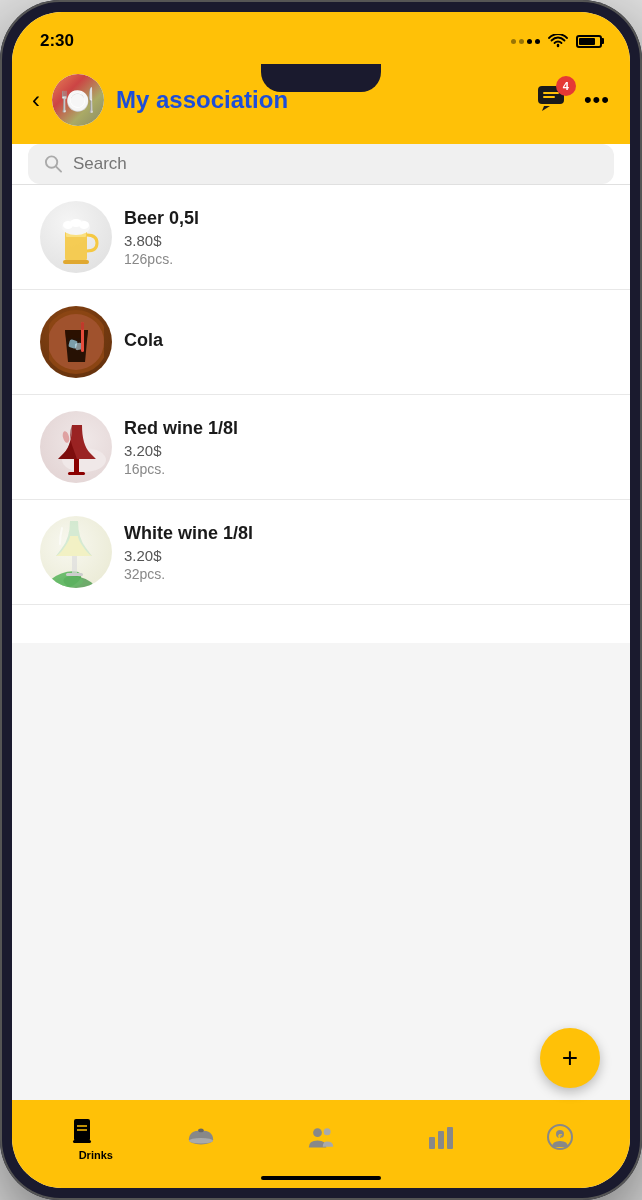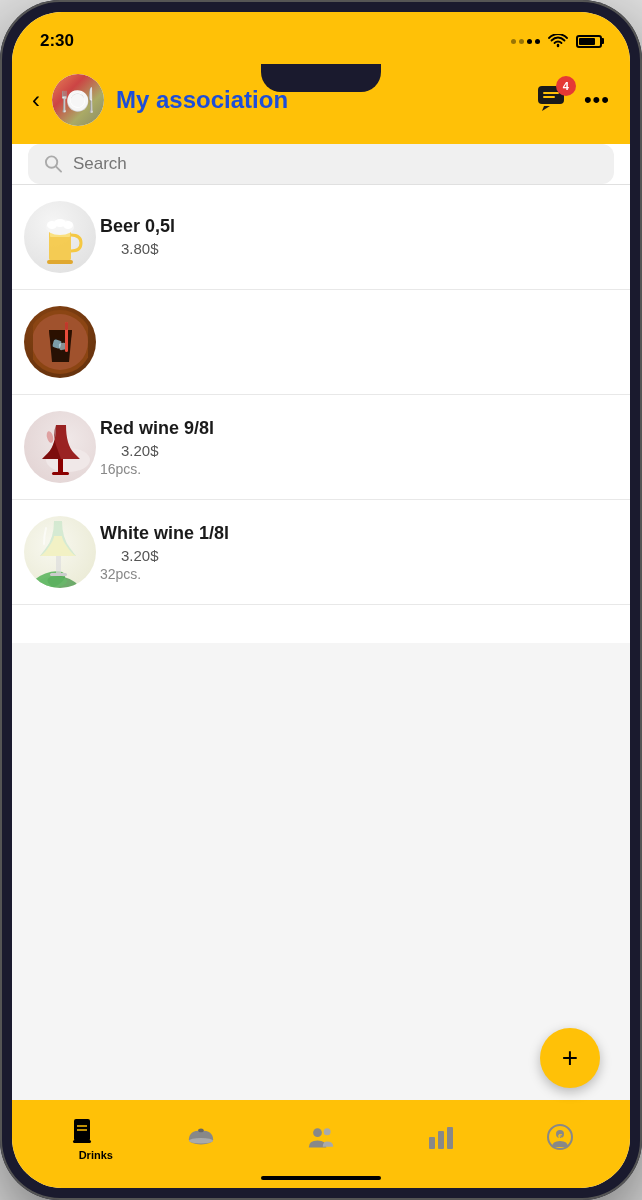--- a/index.html
+++ b/index.html
@@ -204,24 +204,24 @@
     
     .product-list {
       flex: 1;
       background: #fff;
       overflow-y: auto;
     }
 
     .product-item {
       display: flex;
       align-items: center;
-      padding: 16px 12px;
+      padding: 16px 28px;
       border-bottom: 1px solid #e8e8e8;
       cursor: pointer;
-      gap: 4px;
+      gap: 12px;
     }
 
     .product-item:last-child {
       border-bottom: 1px solid #e8e8e8;
     }
 
     .product-image {
       width: 72px;
       height: 72px;
       border-radius: 50%;
@@ -257,21 +257,20 @@
       font-size: 18px;
       font-weight: 600;
       color: #1a1a1a;
       margin-bottom: 3px;
     }
 
     .product-price {
       font-size: 15px;
       color: #555;
       margin-bottom: 2px;
-      margin-left: 21px;
     }
 
     .product-stock {
       font-size: 14px;
       color: #888;
     }
 
     
     .empty-area {
       flex: 1;
@@ -427,20 +426,21 @@
             <ellipse cx="33" cy="20" rx="5" ry="4" fill="#fff"></ellipse>
 
             <path d="M36 30 Q46 30 46 38 Q46 46 36 46" stroke="#f5c842" stroke-width="3" fill="none"></path>
 
             <rect x="12" y="55" width="26" height="4" rx="2" fill="#e0a830"></rect>
           </svg>
         </div>
         <div class="product-info">
           <div class="product-name">Beer 0,5l</div>
           <div class="product-price">3.80$</div>
+          <div class="product-stock">126pcs.</div>
         </div>
       </div>
 
       <div class="product-item">
         <div class="product-image cola-img">
           <svg width="55" height="65" viewBox="0 0 55 65">
 
             <circle cx="27" cy="32" r="32" fill="#8B4513"></circle>
             <circle cx="27" cy="32" r="28" fill="#A0522D"></circle>
 
@@ -448,39 +448,40 @@
             <path d="M16 20 L39 20 L38 28 L17 28 Z" fill="#2d1000" opacity="0.8"></path>
 
             <rect x="20" y="30" width="8" height="8" rx="2" fill="#a0d8ef" opacity="0.7" transform="rotate(15 24 34)"></rect>
             <rect x="26" y="33" width="7" height="7" rx="2" fill="#c8e8f5" opacity="0.6" transform="rotate(-10 29 36)"></rect>
 
             <rect x="32" y="12" width="3" height="30" rx="1.5" fill="#e74c3c"></rect>
             <rect x="32" y="12" width="3" height="8" rx="1.5" fill="#c0392b"></rect>
           </svg>
         </div>
         <div class="product-info">
+          <div class="product-name">Cola</div>
         </div>
       </div>
 
       <div class="product-item">
         <div class="product-image redwine-img">
           <svg width="65" height="65" viewBox="0 0 65 65">
 
             <ellipse cx="40" cy="45" rx="22" ry="12" fill="#f0e8e8"></ellipse>
 
             <path d="M28 10 Q28 30 20 38 Q14 44 14 44 L52 44 Q52 44 46 38 Q38 30 38 10 Z" fill="#8B0000" opacity="0.85"></path>
             <path d="M28 10 Q28 30 20 38 Q14 44 14 44 L33 44 Q33 44 28 30 Q24 20 28 10 Z" fill="#6B0000" opacity="0.6"></path>
             <rect x="30" y="44" width="5" height="14" fill="#8B0000"></rect>
             <rect x="24" y="57" width="17" height="3" rx="1.5" fill="#8B0000"></rect>
 
             <ellipse cx="22" cy="22" rx="3" ry="6" fill="#cc4444" opacity="0.4" transform="rotate(-15 22 22)"></ellipse>
           </svg>
         </div>
         <div class="product-info">
-          <div class="product-name">Red wine 9/8l</div>
+          <div class="product-name">Red wine 1/8l</div>
           <div class="product-price">3.20$</div>
           <div class="product-stock">16pcs.</div>
         </div>
       </div>
 
       <div class="product-item">
         <div class="product-image whitewine-img">
           <svg width="65" height="72" viewBox="0 0 65 72">
 
             <ellipse cx="20" cy="65" rx="18" ry="8" fill="#4CAF50" opacity="0.8" transform="rotate(-20 20 65)"></ellipse>

